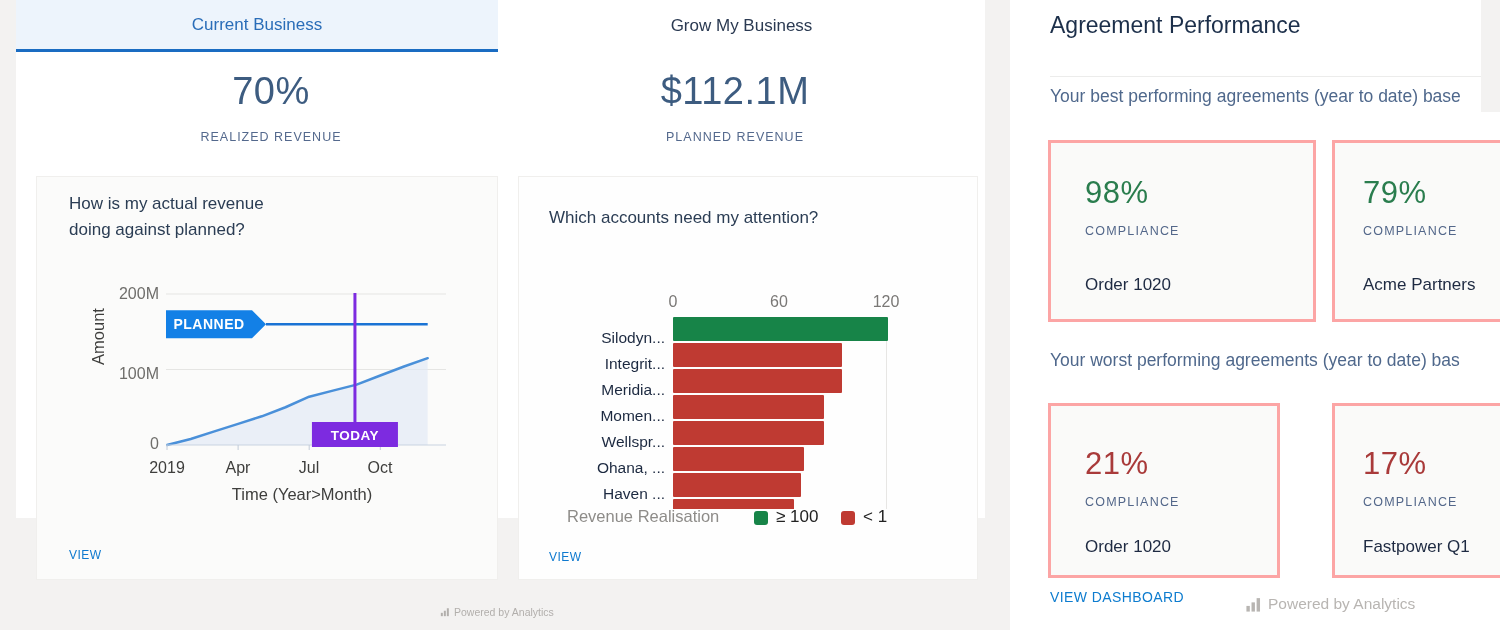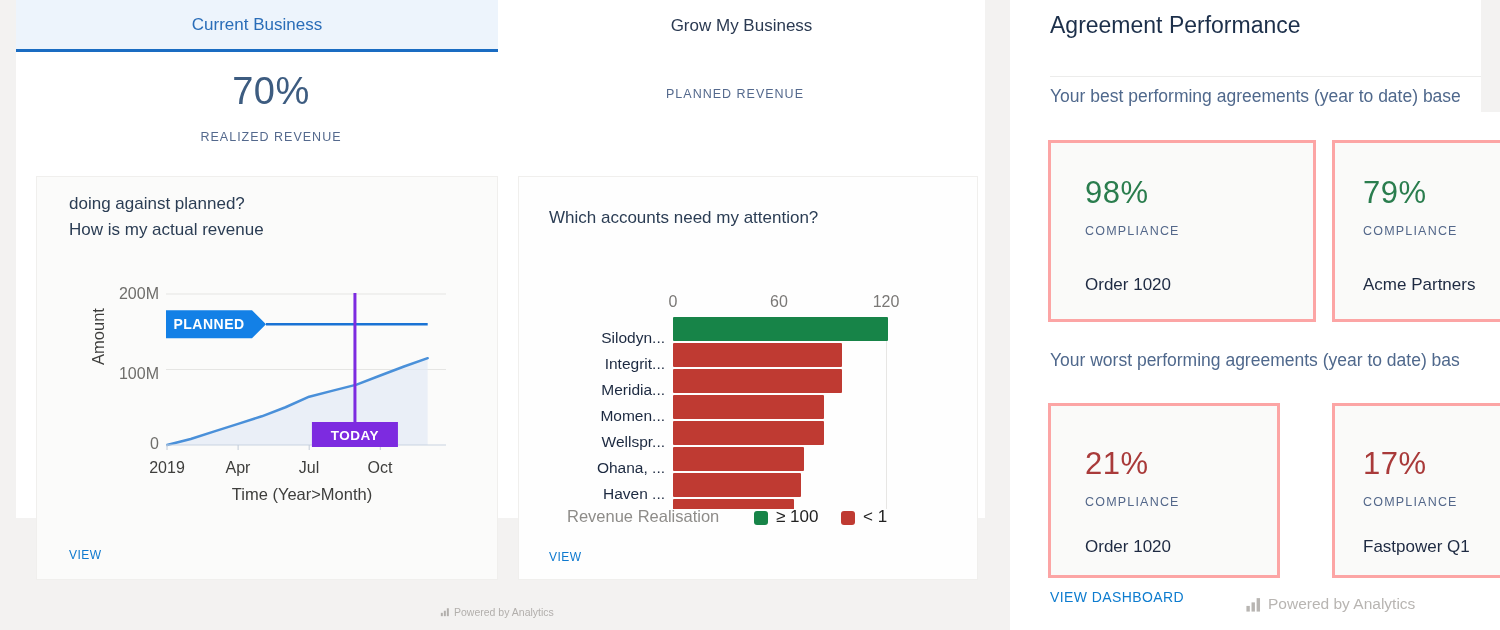--- a/index.html
+++ b/index.html
@@ -68,27 +68,28 @@
     </div>
     <div class="abs tab tab-grow">
       <span>Grow My Business</span>
     </div>
 
     <div class="abs kpi" style="left:130px;">
       <div class="kpi-value">70%</div>
       <div class="kpi-label">REALIZED REVENUE</div>
     </div>
     <div class="abs kpi" style="left:594px;">
+      <div class="kpi-value">$112.1M</div>
       <div class="kpi-label">PLANNED REVENUE</div>
     </div>
 
     <div class="abs chart-card card1">
       <div class="abs chart-title" style="left:32px;top:14px;width:260px;">
+        <div>How is my actual revenue</div>
         <div>doing against planned?</div>
-        <div>How is my actual revenue</div>
       </div>
 
       <div class="abs yaxis-title">Amount</div>
 
       <div class="abs ylab" style="left:58px;top:108px;">200M</div>
       <div class="abs ylab" style="left:58px;top:188px;">100M</div>
       <div class="abs ylab" style="left:58px;top:258px;">0</div>
 
       <svg id="rev-svg" class="abs" style="left:129px;top:112px;" width="290" height="164" viewBox="0 0 290 164">
           <line x1="0" y1="5" x2="280" y2="5" stroke="#e5e5e3" stroke-width="1"></line>

